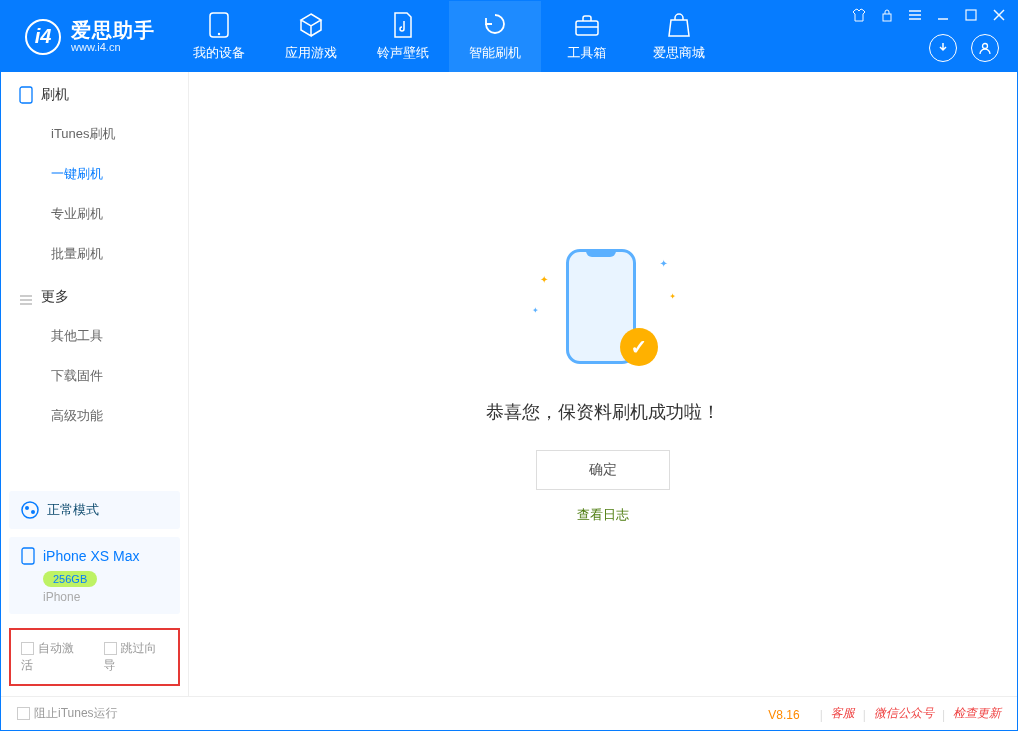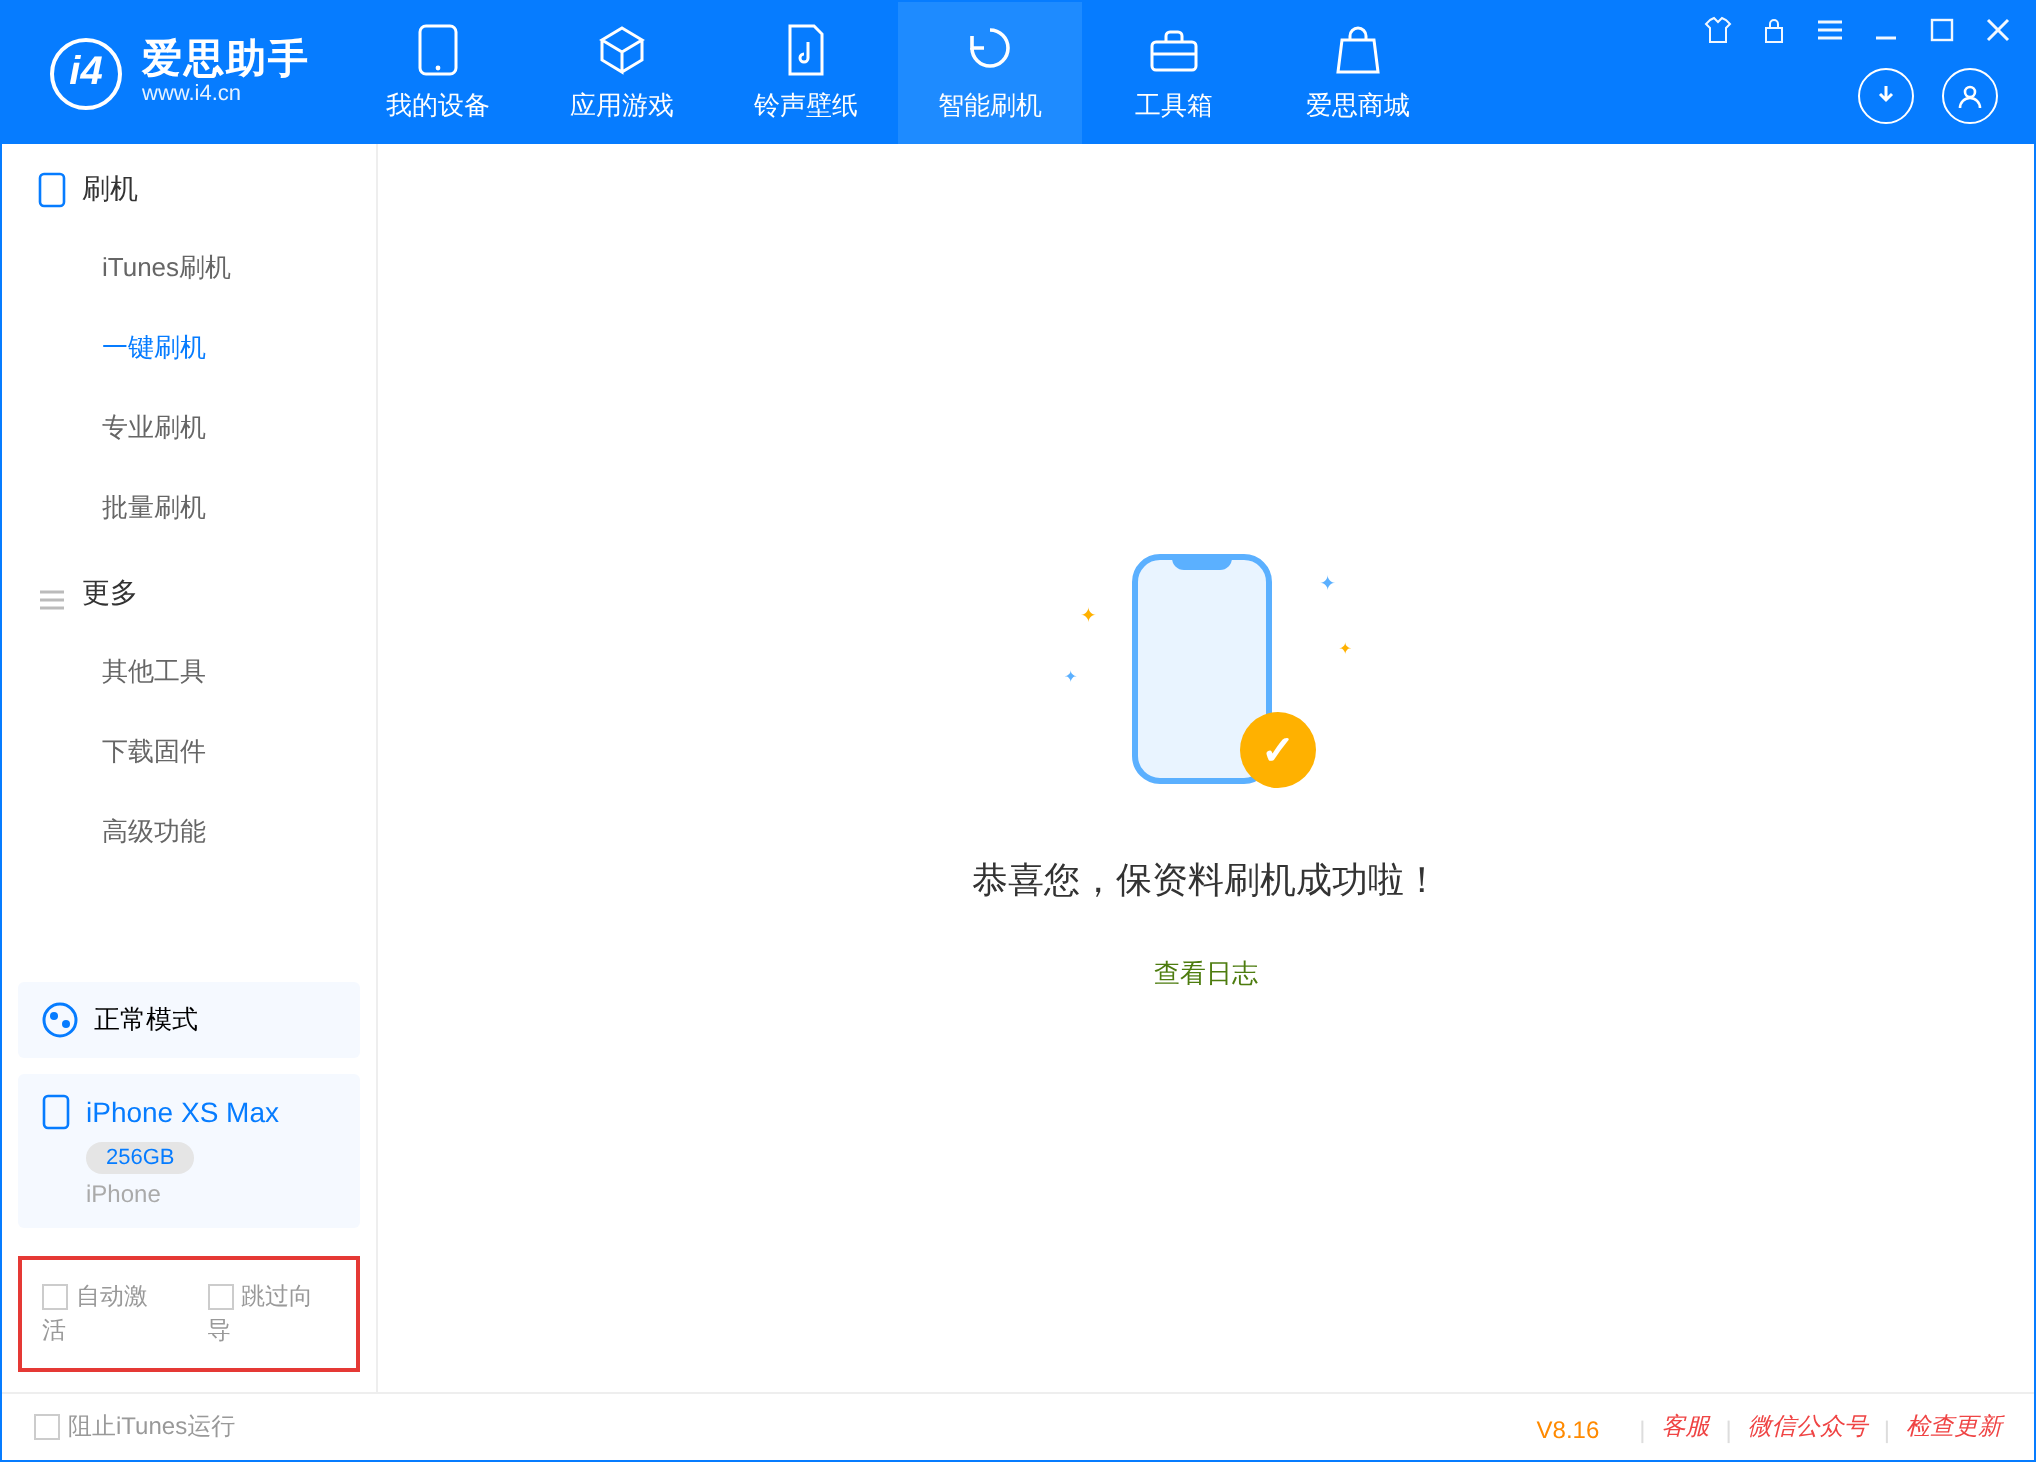--- a/index.html
+++ b/index.html
@@ -18,24 +18,24 @@
 .titlebar-right { position: absolute; right: 10px; top: 6px; display: flex; gap: 12px; align-items: center; }
 .titlebar-right .sysbtn { width: 16px; height: 16px; cursor: pointer; opacity: 0.95; display: flex; align-items: center; justify-content: center; }
 .titlebar-actions { position: absolute; right: 18px; bottom: 10px; display: flex; gap: 14px; }
 .circle-btn { width: 28px; height: 28px; border: 1.5px solid #fff; border-radius: 50%; display: flex; align-items: center; justify-content: center; cursor: pointer; }
 .body { flex: 1; display: flex; overflow: hidden; }
 .sidebar { width: 188px; border-right: 1px solid #eee; display: flex; flex-direction: column; font-size: 13px; color: #555; background: #fff; }
 .side-section-header { display: flex; align-items: flex-end; gap: 8px; padding: 14px 18px 10px; color: #333; font-size: 14px; }
 .side-item { padding: 11px 18px 11px 50px; cursor: pointer; color: #666; }
 .side-item.selected { color: #067cff; }
 .side-spacer { flex: 1; }
-.mode-box { margin: 8px; background: #f5f9ff; padding: 10px 12px; display: flex; align-items: center; gap: 8px; border-radius: 3px; color: #000000; font-size: 13px; }
+.mode-box { margin: 8px; background: #f5f9ff; padding: 10px 12px; display: flex; align-items: center; gap: 8px; border-radius: 3px; color: #0c4a6e; font-size: 13px; }
 .device-box { margin: 0 8px 8px; background: #f5f9ff; padding: 10px 12px; border-radius: 3px; }
 .device-name { color: #067cff; font-size: 14px; font-weight: 500; display: flex; align-items: center; gap: 8px; }
-.capacity-badge { display: inline-block; background: #e5e5e5; color: #067cff; font-size: 11px; padding: 2px 10px; border-radius: 10px; margin: 6px 0 3px 22px; }
+.capacity-badge { display: inline-block; background: #bef264; color: #067cff; font-size: 11px; padding: 2px 10px; border-radius: 10px; margin: 6px 0 3px 22px; }
 .device-sub { font-size: 12px; color: #aaa; margin-left: 22px; }
 .checkbox-row { border: 2px solid #e53935; margin: 6px 8px 10px; padding: 10px; display: flex; gap: 18px; align-items: center; font-size: 12px; color: #999; }
 .cb { width: 13px; height: 13px; border: 1px solid #ccc; display: inline-block; margin-right: 4px; vertical-align: middle; }
 .main { flex: 1; display: flex; flex-direction: column; align-items: center; justify-content: center; color: #333; }
 .success-illustration { position: relative; width: 150px; height: 130px; margin-bottom: 26px; }
 .phone-shape { position: absolute; left: 38px; top: 5px; width: 70px; height: 115px; border: 3px solid #5bb0ff; border-radius: 14px; background: #e9f4ff; }
 .phone-notch { position: absolute; left: 58px; top: 5px; width: 30px; height: 8px; background: #5bb0ff; border-radius: 0 0 6px 6px; }
 .check-badge { position: absolute; right: 20px; bottom: 8px; width: 38px; height: 38px; background: #ffb100; border-radius: 50%; display: flex; align-items: center; justify-content: center; color: #fff; font-size: 20px; font-weight: bold; }
 .sparkle { position: absolute; color: #ffb100; font-size: 10px; }
 .s1 { left: 12px; top: 30px; }
@@ -232,20 +232,21 @@
       <div class="success-illustration">
         <div class="phone-shape"></div>
         <div class="phone-notch"></div>
         <div class="check-badge">✓</div>
         <span class="sparkle s1">✦</span>
           <span class="sparkle s2">✦</span>
           <span class="sparkle s3">✦</span>
           <span class="sparkle s4">✦</span>
       </div>
       <div class="success-text">恭喜您，保资料刷机成功啦！</div>
+      <button class="ok-button">确定</button>
       <a class="view-log">查看日志</a>
     </div>
   </div>
 
   <div class="statusbar">
     <div class="left">
       <label><span class="cb"></span><span>阻止iTunes运行</span></label>
     </div>
     <div class="right">
       <span class="version">V8.16</span>

